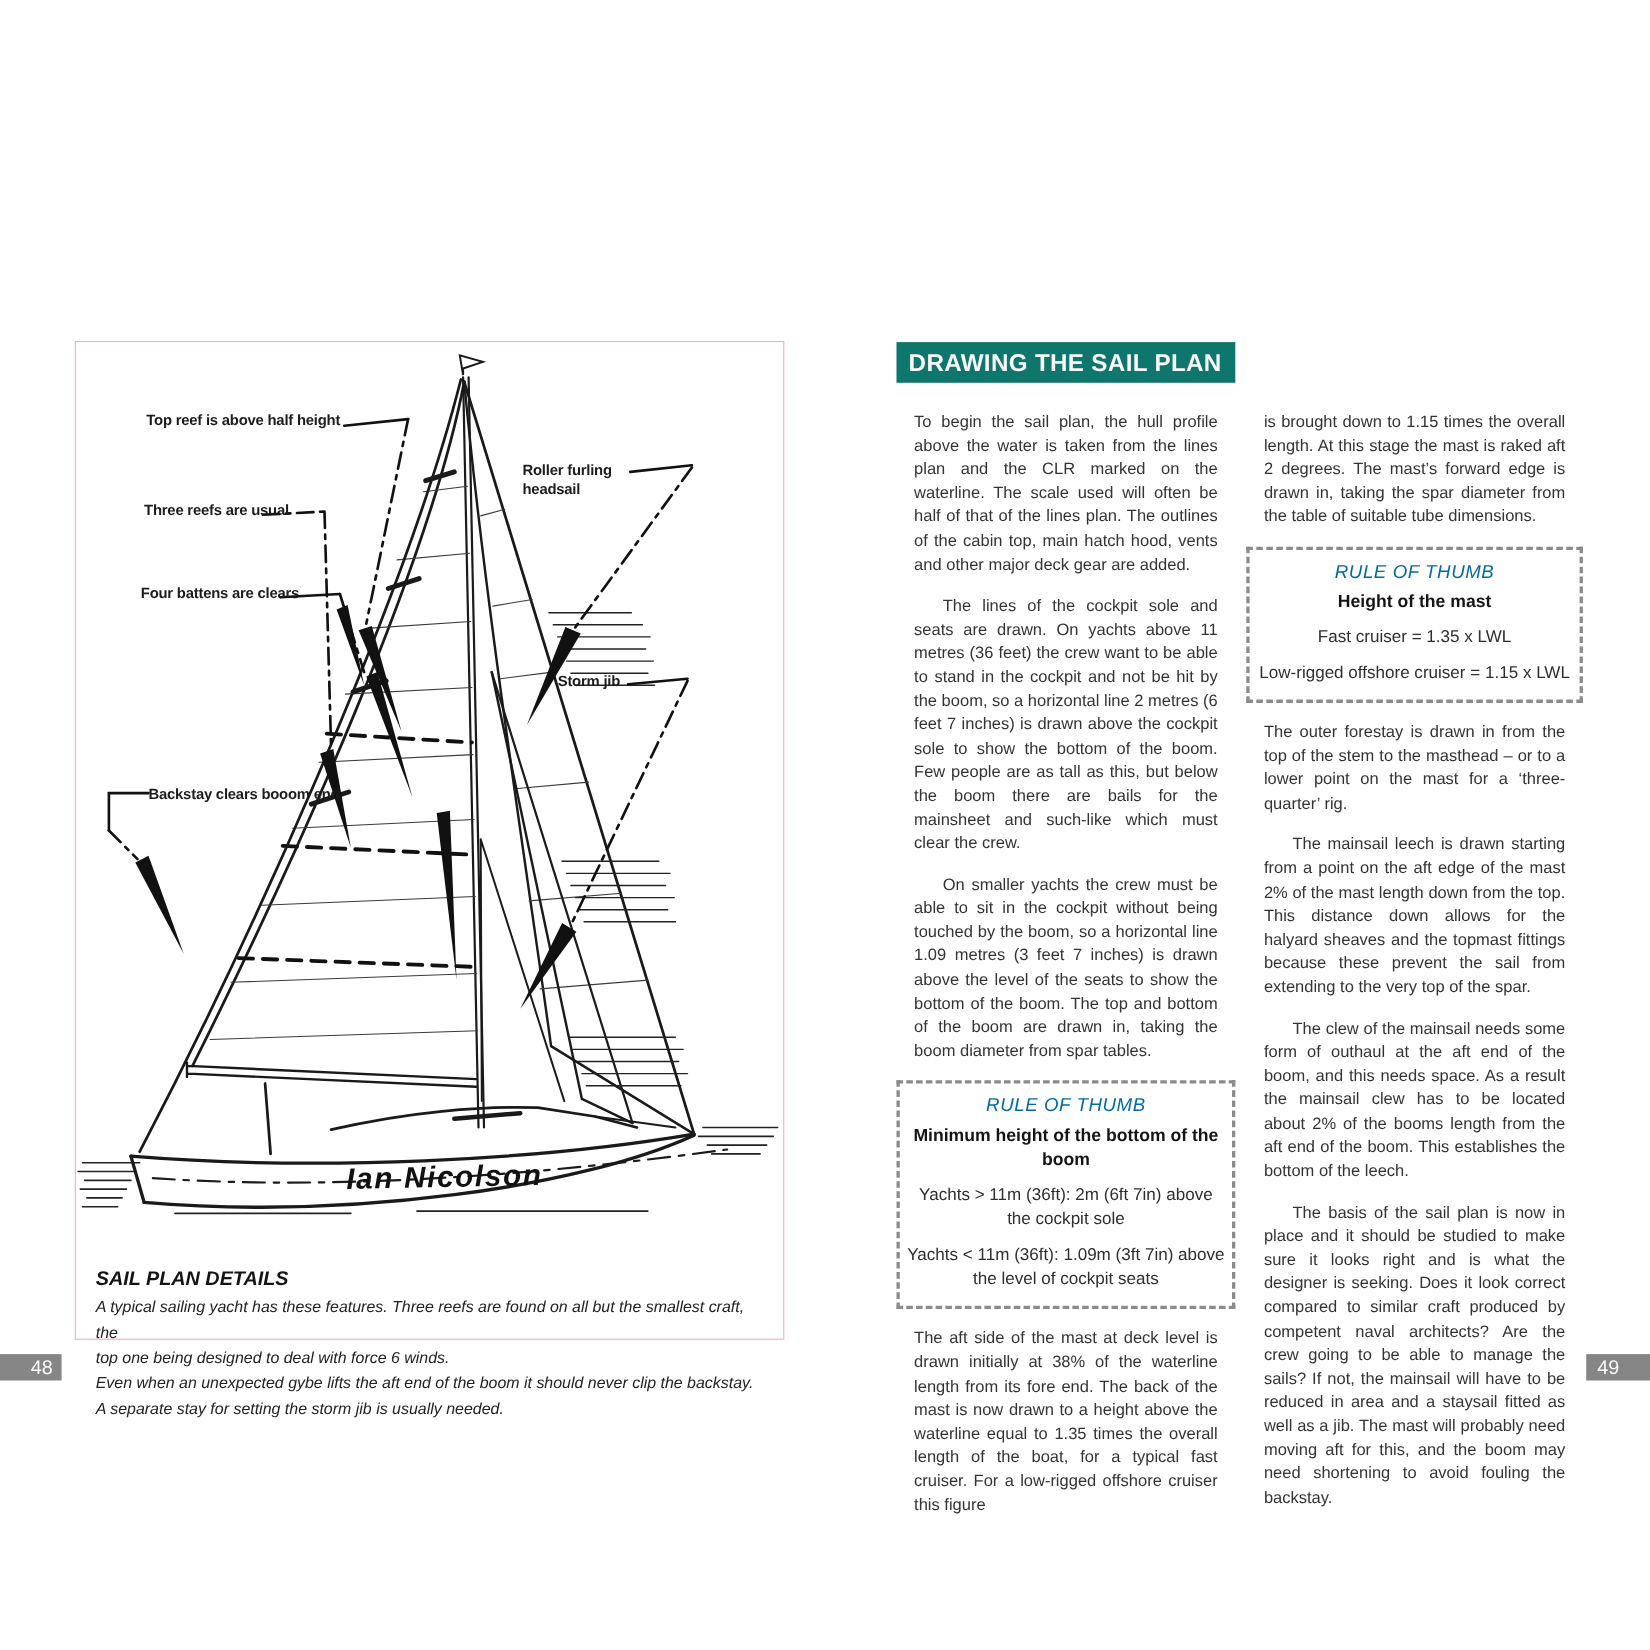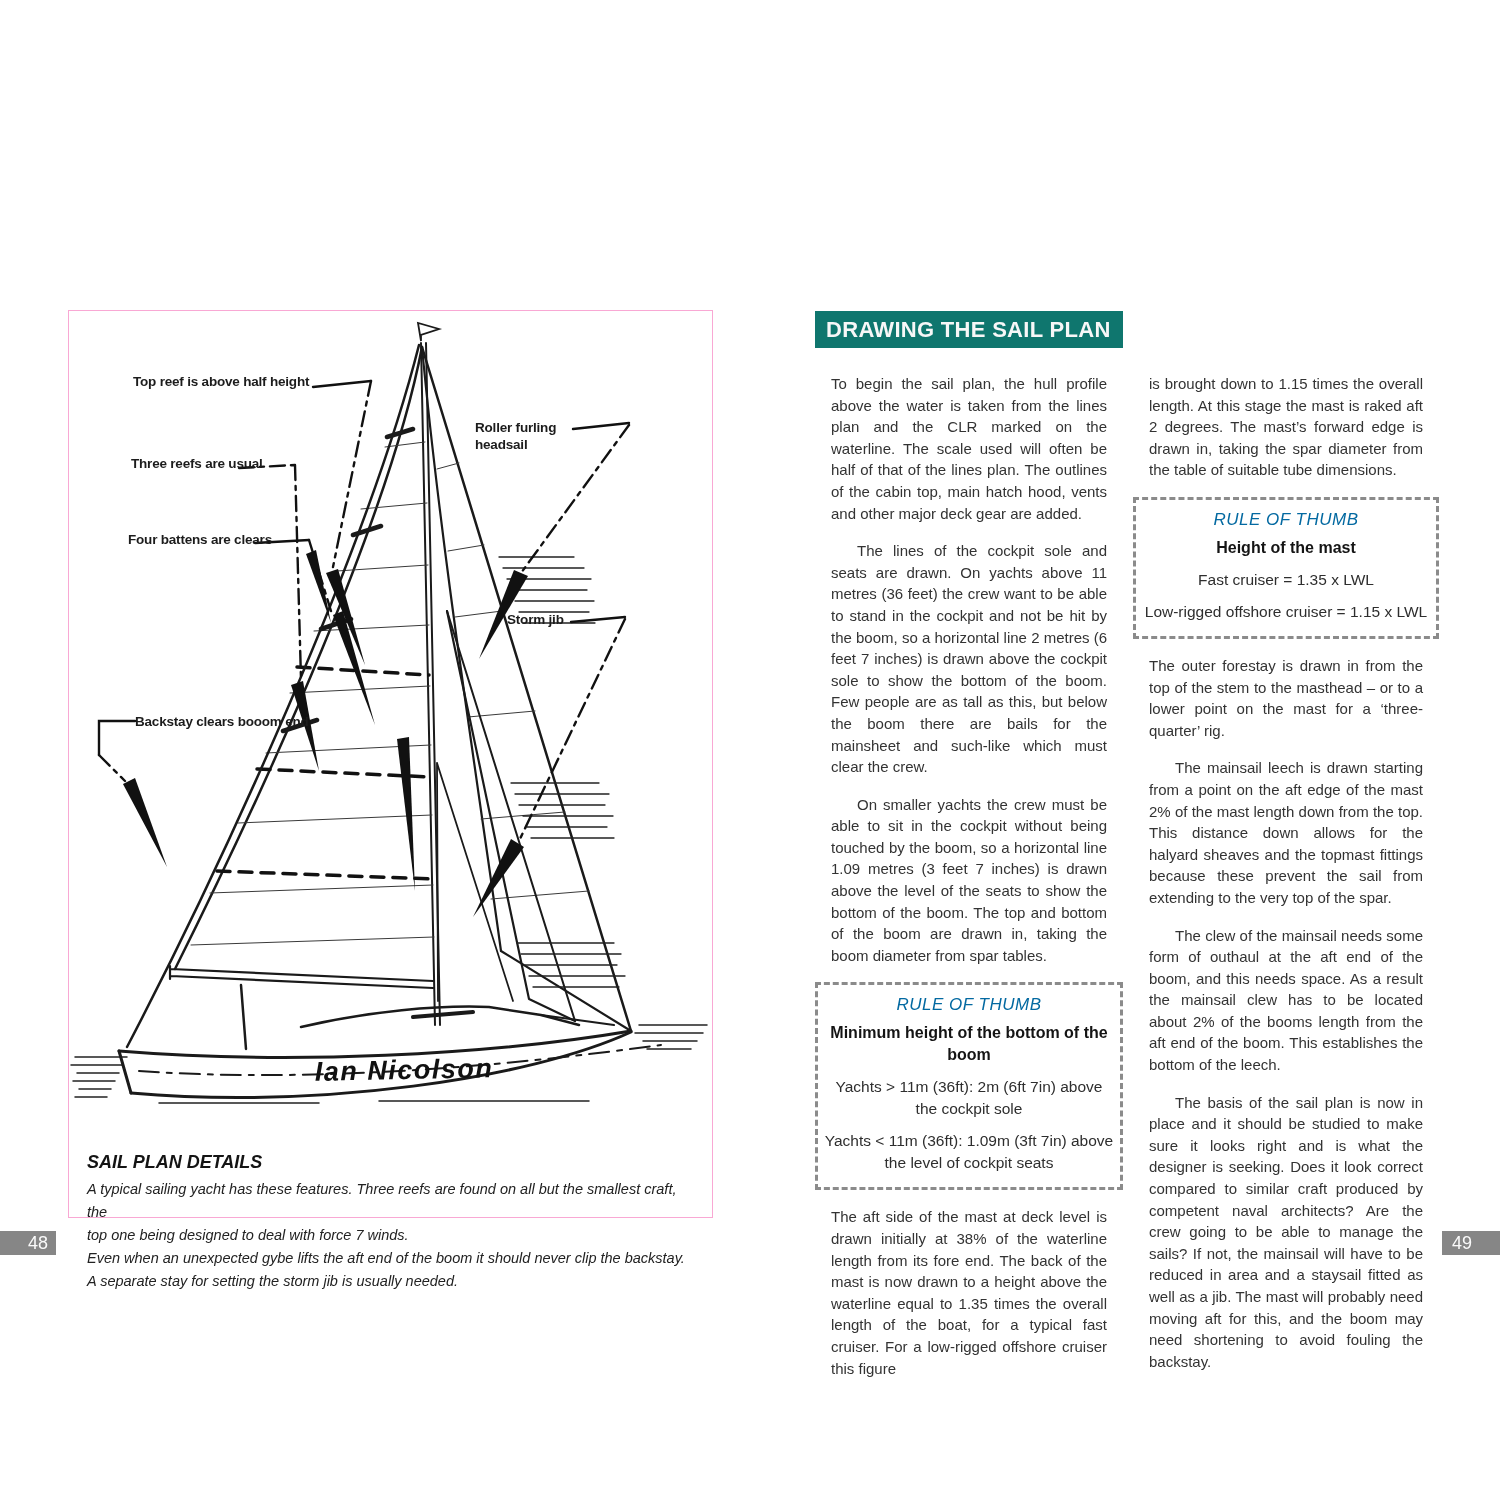--- a/index.html
+++ b/index.html
@@ -157,21 +157,21 @@
     <div class="figlabel" style="left:59px;top:220px;">Four battens are clears</div>
     <div class="figlabel wrap" style="left:406px;top:108px;width:98px;">Roller furling headsail</div>
     <div class="figlabel" style="left:438px;top:300px;">Storm jib</div>
     <div class="figlabel" style="left:66px;top:402px;">Backstay clears booom end</div>
 
     <div class="signature">Ian Nicolson</div>
 
     <div class="figcap">
       <div class="captitle">SAIL PLAN DETAILS</div>
       <div class="capline">A typical sailing yacht has these features. Three reefs are found on all but the smallest craft, the</div>
-      <div class="capline">top one being designed to deal with force 7 winds.</div>
+      <div class="capline">top one being designed to deal with force 6 winds.</div>
       <div class="capline">Even when an unexpected gybe lifts the aft end of the boom it should never clip the backstay.</div>
       <div class="capline">A separate stay for setting the storm jib is usually needed.</div>
     </div>
   </div>
 
   <div class="titlebar">DRAWING THE SAIL PLAN</div>
 
   <div class="col col1">
     <p>To begin the sail plan, the hull profile above the water is taken from the lines plan and the CLR marked on the waterline. The scale used will often be half of that of the lines plan. The outlines of the cabin top, main hatch hood, vents and other major deck gear are added.</p>
     <p class="ind">The lines of the cockpit sole and seats are drawn. On yachts above 11 metres (36 feet) the crew want to be able to stand in the cockpit and not be hit by the boom, so a horizontal line 2 metres (6 feet 7 inches) is drawn above the cockpit sole to show the bottom of the boom. Few people are as tall as this, but below the boom there are bails for the mainsheet and such-like which must clear the crew.</p>

